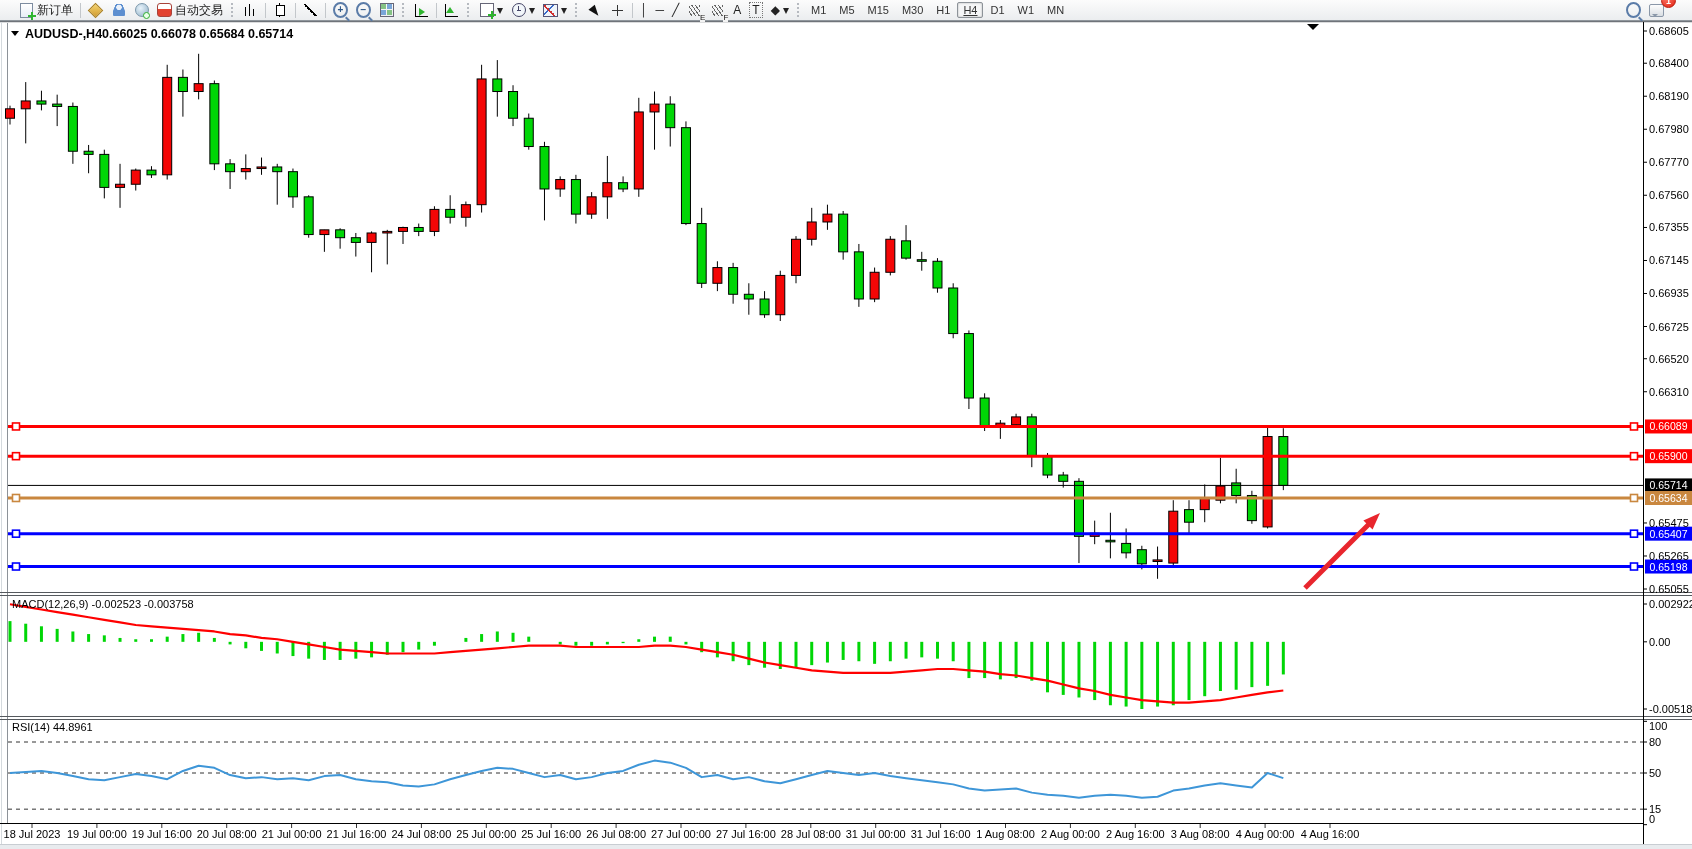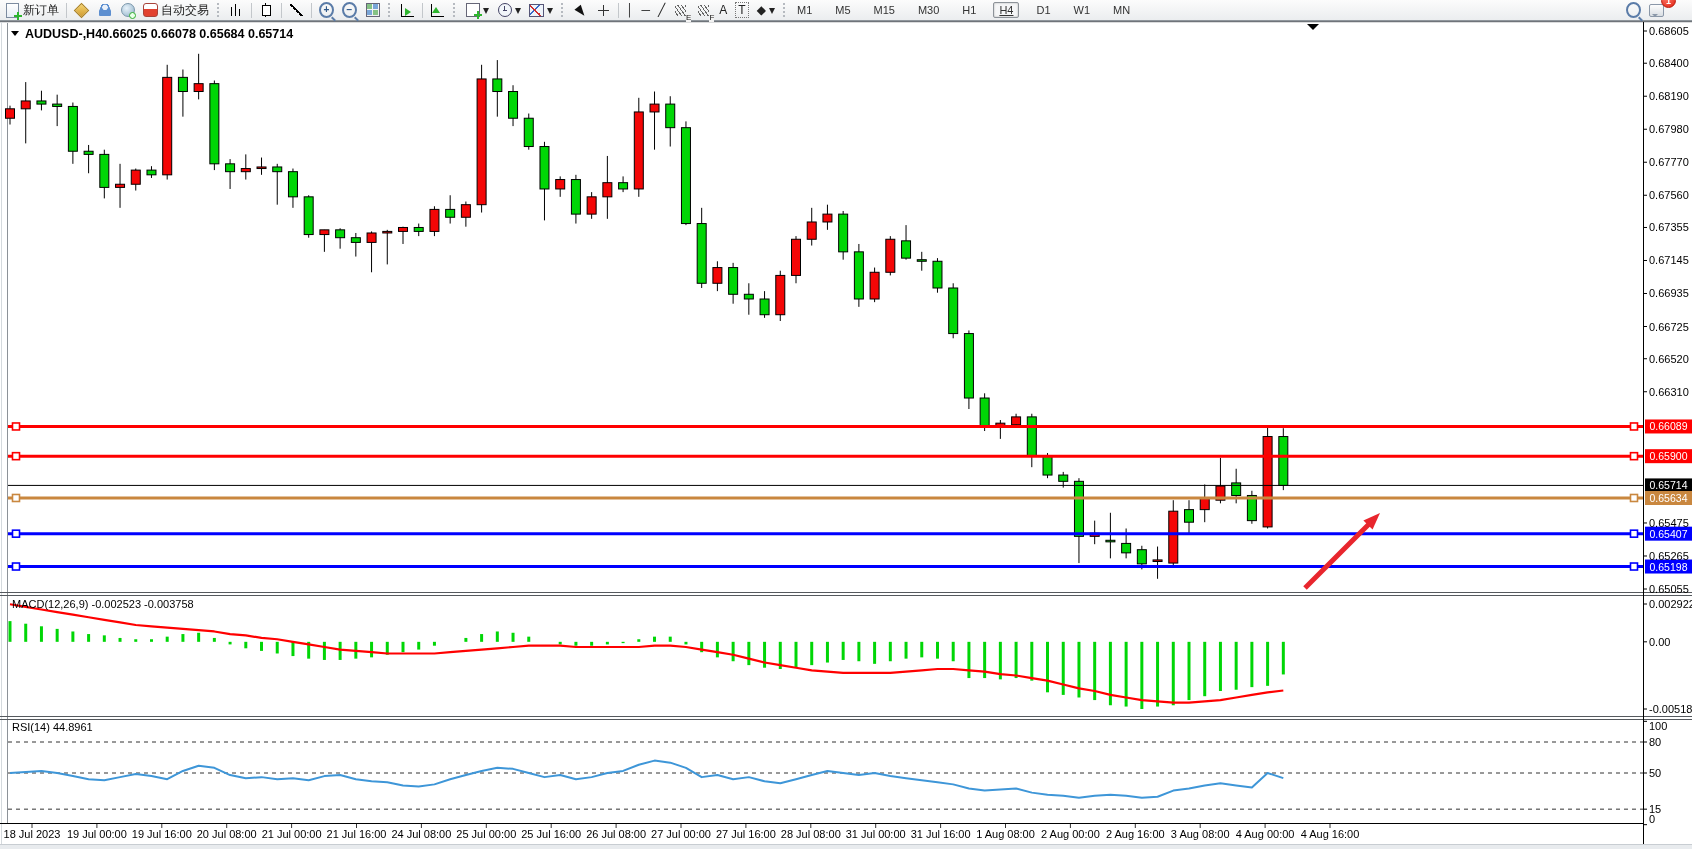--- a/index.html
+++ b/index.html
@@ -1,28 +1,28 @@
 <!DOCTYPE html>
 <html><head>
 <meta charset="utf-8">
 <style>
   html,body{margin:0;padding:0;background:#fff;}
   #stage{position:relative;width:1692px;height:849px;overflow:hidden;background:#fff;
          font-family:"Liberation Sans","DejaVu Sans",sans-serif;}
   
   .tb{position:absolute;top:0;left:0;right:0;height:20px;z-index:5;display:flex;align-items:center;
-      background:linear-gradient(#fcfcfc,#ebedef);border-bottom:1px solid #8f969c;padding-left:1px;
+      background:linear-gradient(#fcfcfc,#ebedef);border-bottom:1px solid #8f969c;padding-left:15px;
       font-size:12px;color:#222;}
   .tbtn{display:flex;align-items:center;gap:3px;padding:0 4px;height:18px;border-radius:2px;cursor:default;}
   .sep{width:1px;height:15px;background:#c3c7cb;margin:0 3px;}
   .grip{width:2px;height:14px;border-left:2px dotted #b6bac0;margin:0 4px;}
   .sp{flex:1;}
   .ic{width:15px;height:15px;display:inline-flex;align-items:center;justify-content:center;position:relative;font-size:11px;line-height:1;}
   .glyph{font-size:12px;color:#222;}
-  .tfgroup{display:flex;align-items:center;gap:11px;}
+  .tfgroup{display:flex;align-items:center;gap:1px;}
   .tf{font-size:11px;color:#333;padding:1px 5px;border:1px solid transparent;border-radius:2px;}
   .tf.active{background:#f5f6f7;border:1px solid #8d9399;box-shadow:inset 0 0 2px #aaa;text-decoration:underline;}
   
   .i-doc{width:11px;height:13px;background:linear-gradient(#fff,#e8eef6);border:1px solid #7d8ca0;}
   .i-doc:after{content:"";position:absolute;right:-2px;bottom:-2px;width:8px;height:8px;
      background:linear-gradient(#2eb52e,#2eb52e) 50% 0/2px 8px no-repeat,linear-gradient(#2eb52e,#2eb52e) 0 50%/8px 2px no-repeat;}
   .i-gold{width:9px;height:9px;transform:rotate(45deg);background:linear-gradient(135deg,#f6d46f,#cf9a2e);border:1px solid #a97f20;}
   .i-person{width:12px;height:12px;border-radius:3px 3px 1px 1px;
      background:radial-gradient(circle at 50% 28%,#eaf1fa 2.5px,#5d8fd0 3px 4px,transparent 4.5px),
                 radial-gradient(ellipse at 50% 95%,#5d8fd0 6px,transparent 6.5px);}

